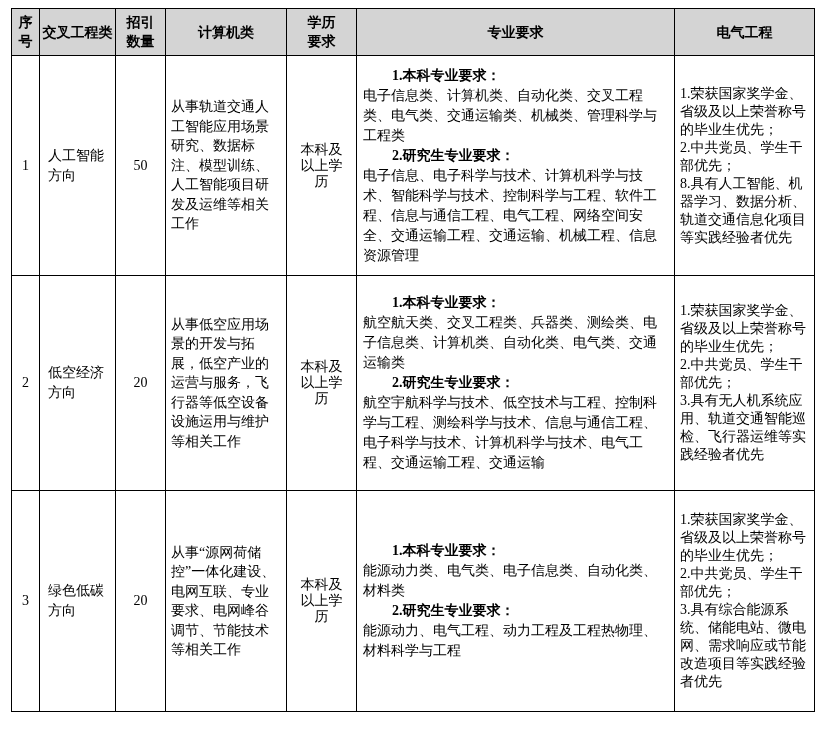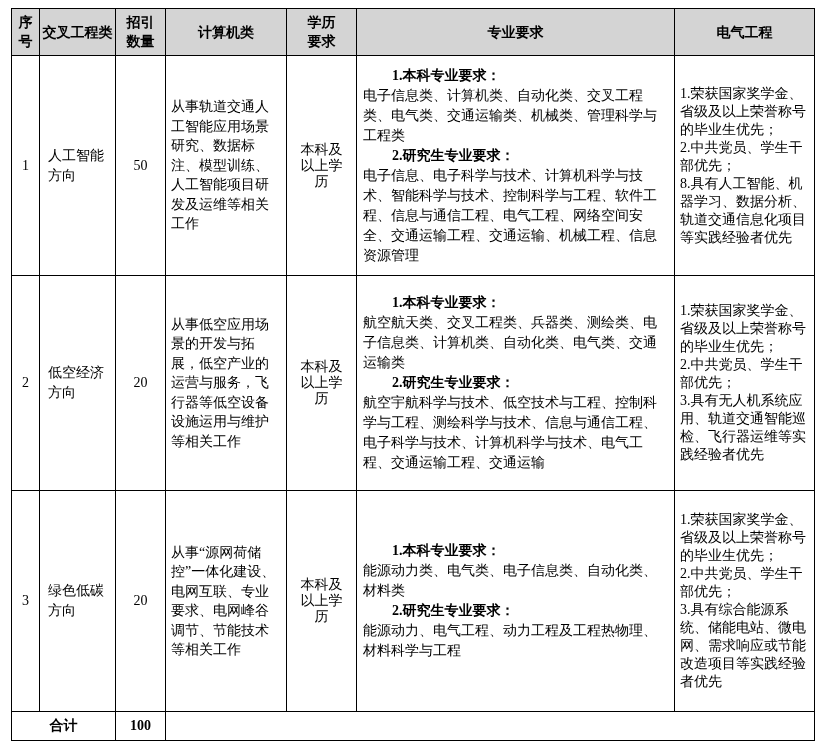--- a/index.html
+++ b/index.html
@@ -119,20 +119,15 @@
           <div>能源动力类、电气类、电子信息类、自动化类、材料类</div>
           <div class="b">2.研究生专业要求：</div>
           <div>能源动力、电气工程、动力工程及工程热物理、材料科学与工程</div>
         </td>
         <td class="c-related">
           <div>1.荣获国家奖学金、省级及以上荣誉称号的毕业生优先；</div>
           <div>2.中共党员、学生干部优先；</div>
           <div>3.具有综合能源系统、储能电站、微电网、需求响应或节能改造项目等实践经验者优先</div>
         </td>
       </tr>
-      <tr class="ftr">
-        <td class="f-label" colspan="2">合计</td>
-        <td class="f-total">100</td>
-        <td colspan="4"></td>
-      </tr>
     </tbody>
   </table>
 </div>
 
 </body></html>

